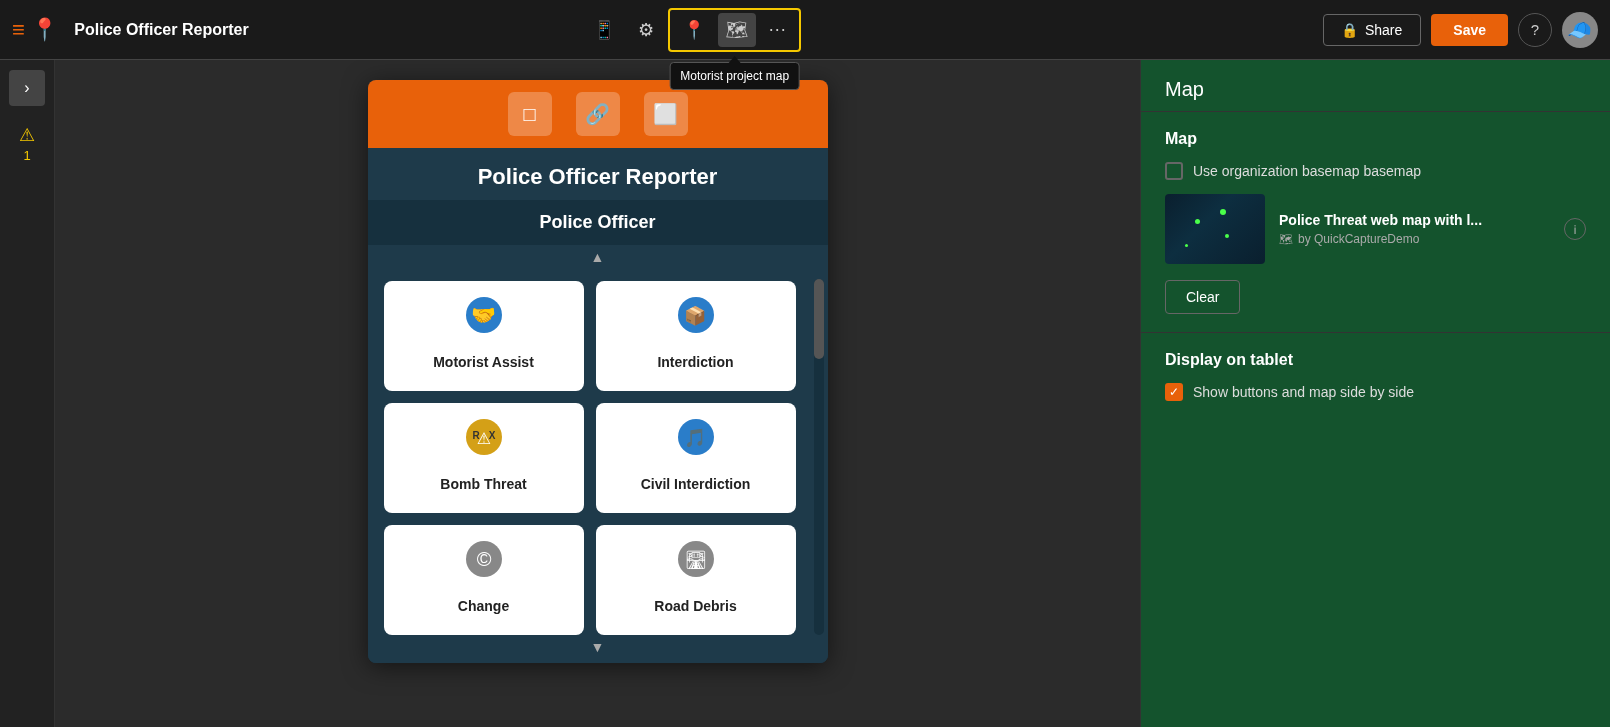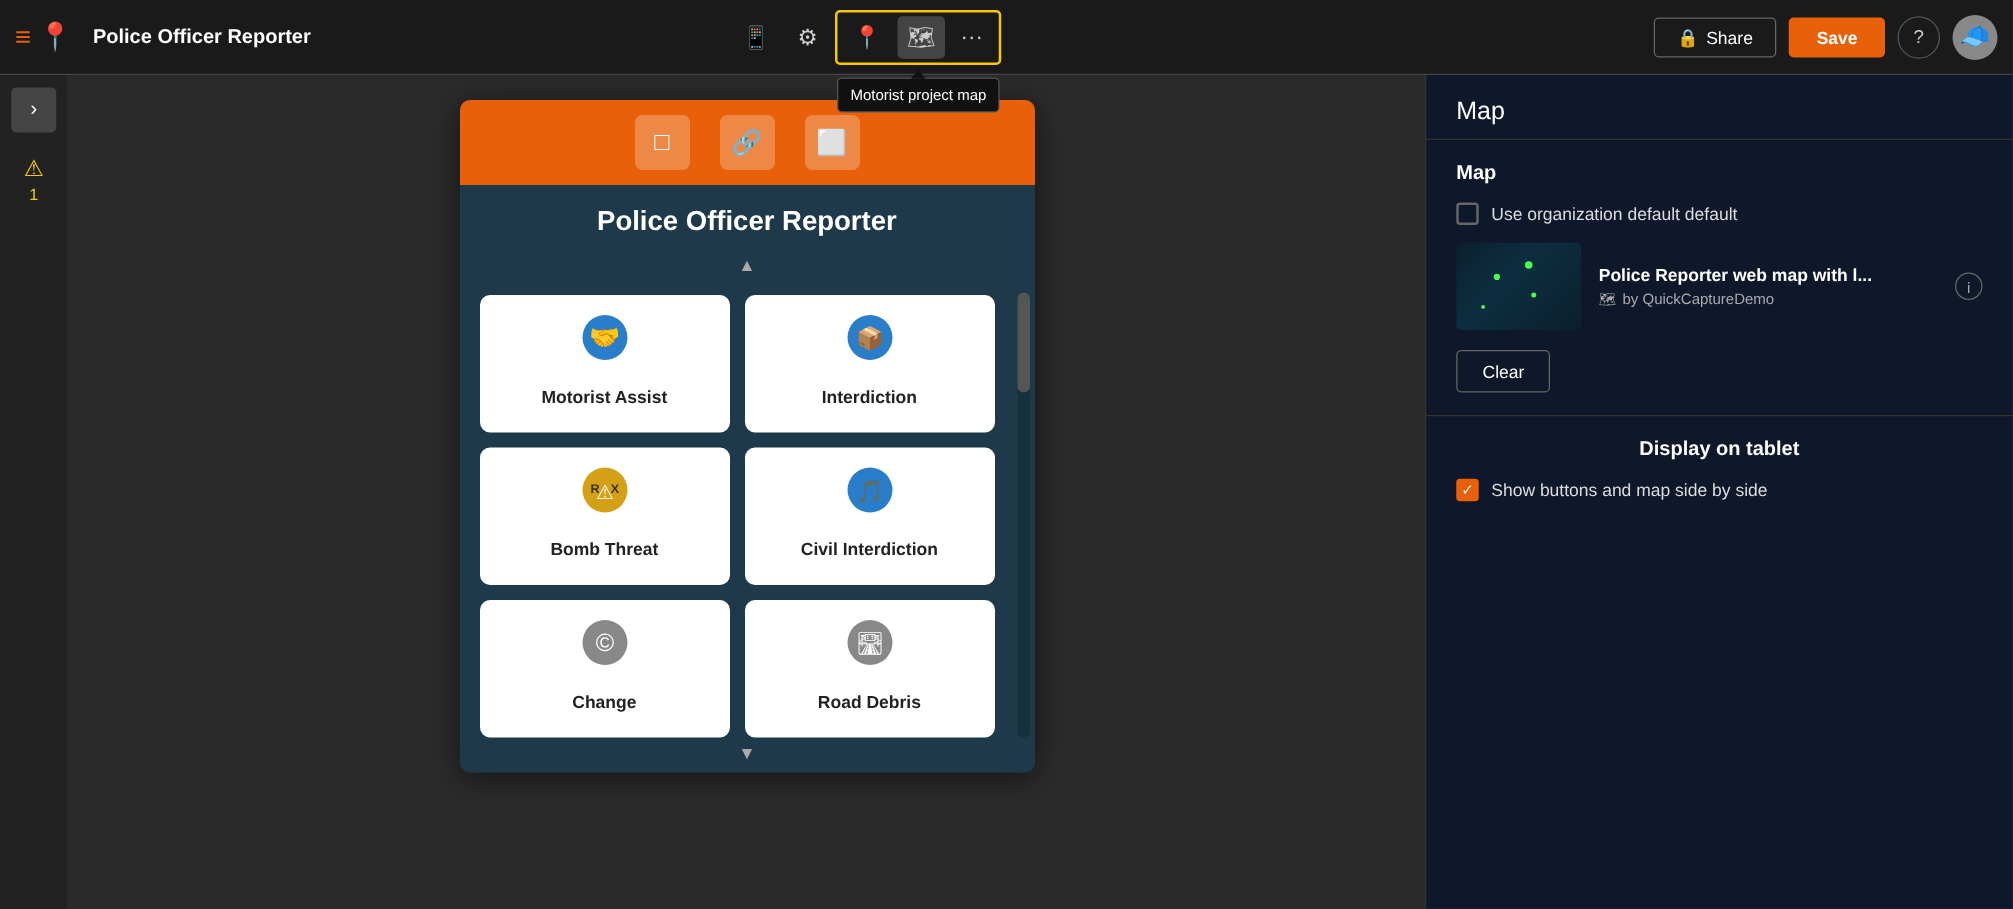--- a/index.html
+++ b/index.html
@@ -128,21 +128,21 @@
     .grid-card-icon { font-size: 36px; }
     .grid-card-label { font-size: 14px; color: #222; font-weight: 700; text-align: center; }
 
     
     .scroll-up, .scroll-down {
       text-align: center; color: #aaa; font-size: 14px; padding: 4px;
     }
 
     
     .right-panel {
-      width: 470px; background: #0f172a; border-left: 1px solid #333;
+      width: 470px; background: #14532d; border-left: 1px solid #333;
       display: flex; flex-direction: column; padding: 0;
     }
     .right-panel-header {
       padding: 18px 24px 10px 24px; border-bottom: 1px solid #333;
     }
     .right-panel-title { font-size: 20px; color: #fff; font-weight: 400; }
 
     .right-section { padding: 18px 24px; border-bottom: 1px solid #333; }
     .right-section-title { font-size: 16px; color: #fff; font-weight: 600; margin-bottom: 14px; }
 
@@ -176,21 +176,21 @@
       display: flex; align-items: center; justify-content: center;
       font-size: 12px; color: #aaa; cursor: pointer; flex-shrink: 0;
     }
 
     .change-btn {
       background: none; border: 1px solid #666; color: #fff;
       padding: 8px 20px; border-radius: 4px; cursor: pointer; font-size: 14px;
     }
 
     .tablet-section { padding: 18px 24px; }
-    .tablet-title { font-size: 16px; color: #fff; font-weight: 600; margin-bottom: 14px; text-align: center; }
+    .tablet-title { font-size: 16px; color: #fff; font-weight: 600; margin-bottom: 14px; }
     .tablet-row { display: flex; align-items: center; gap: 10px; }
     .checkbox-checked {
       width: 18px; height: 18px; background: #e8610a; border-radius: 3px;
       display: flex; align-items: center; justify-content: center; flex-shrink: 0;
     }
     .checkmark { color: #fff; font-size: 12px; }
   </style>
 </head>
 <body>
 
@@ -240,20 +240,21 @@
       <div class="preview-toolbar">
         <button class="preview-toolbar-btn">□</button>
         <button class="preview-toolbar-btn">🔗</button>
         <button class="preview-toolbar-btn">⬜</button>
       </div>
 
       <div class="preview-title-area">
         <div class="preview-title">Police Officer Reporter</div>
       </div>
 
+      <div class="preview-page-title">Police Officer</div>
 
       <div class="scroll-up">▲</div>
 
       <div class="preview-grid-wrapper">
         <div class="scrollbar-track">
           <div class="scrollbar-thumb"></div>
         </div>
         <div class="preview-grid">
 
           <div class="grid-card">
@@ -329,34 +330,34 @@
 
     <div class="right-panel-header">
       <div class="right-panel-title">Map</div>
     </div>
 
     <div class="right-section">
       <div class="right-section-title">Map</div>
 
       <div class="checkbox-row">
         <div class="checkbox-box"></div>
-        <span class="checkbox-label">Use organization default default</span>
+        <span class="checkbox-label">Use organization basemap basemap</span>
       </div>
 
       <div class="map-card">
         <div class="map-thumbnail">
           <div class="map-thumb-inner"></div>
 
           <div class="map-dot" style="width:5px;height:5px;top:25px;left:30px;"></div>
           <div class="map-dot" style="width:4px;height:4px;top:40px;left:60px;"></div>
           <div class="map-dot" style="width:6px;height:6px;top:15px;left:55px;"></div>
           <div class="map-dot" style="width:3px;height:3px;top:50px;left:20px;"></div>
         </div>
         <div class="map-card-info">
-          <div class="map-card-title">Police Reporter web map with l...</div>
+          <div class="map-card-title">Police Threat web map with l...</div>
           <div class="map-card-sub">
             <span style="font-size:11px;">🗺</span>
             <span>by QuickCaptureDemo</span>
           </div>
         </div>
         <div class="info-icon">ℹ</div>
       </div>
 
       <button class="change-btn">Clear</button>
     </div>

